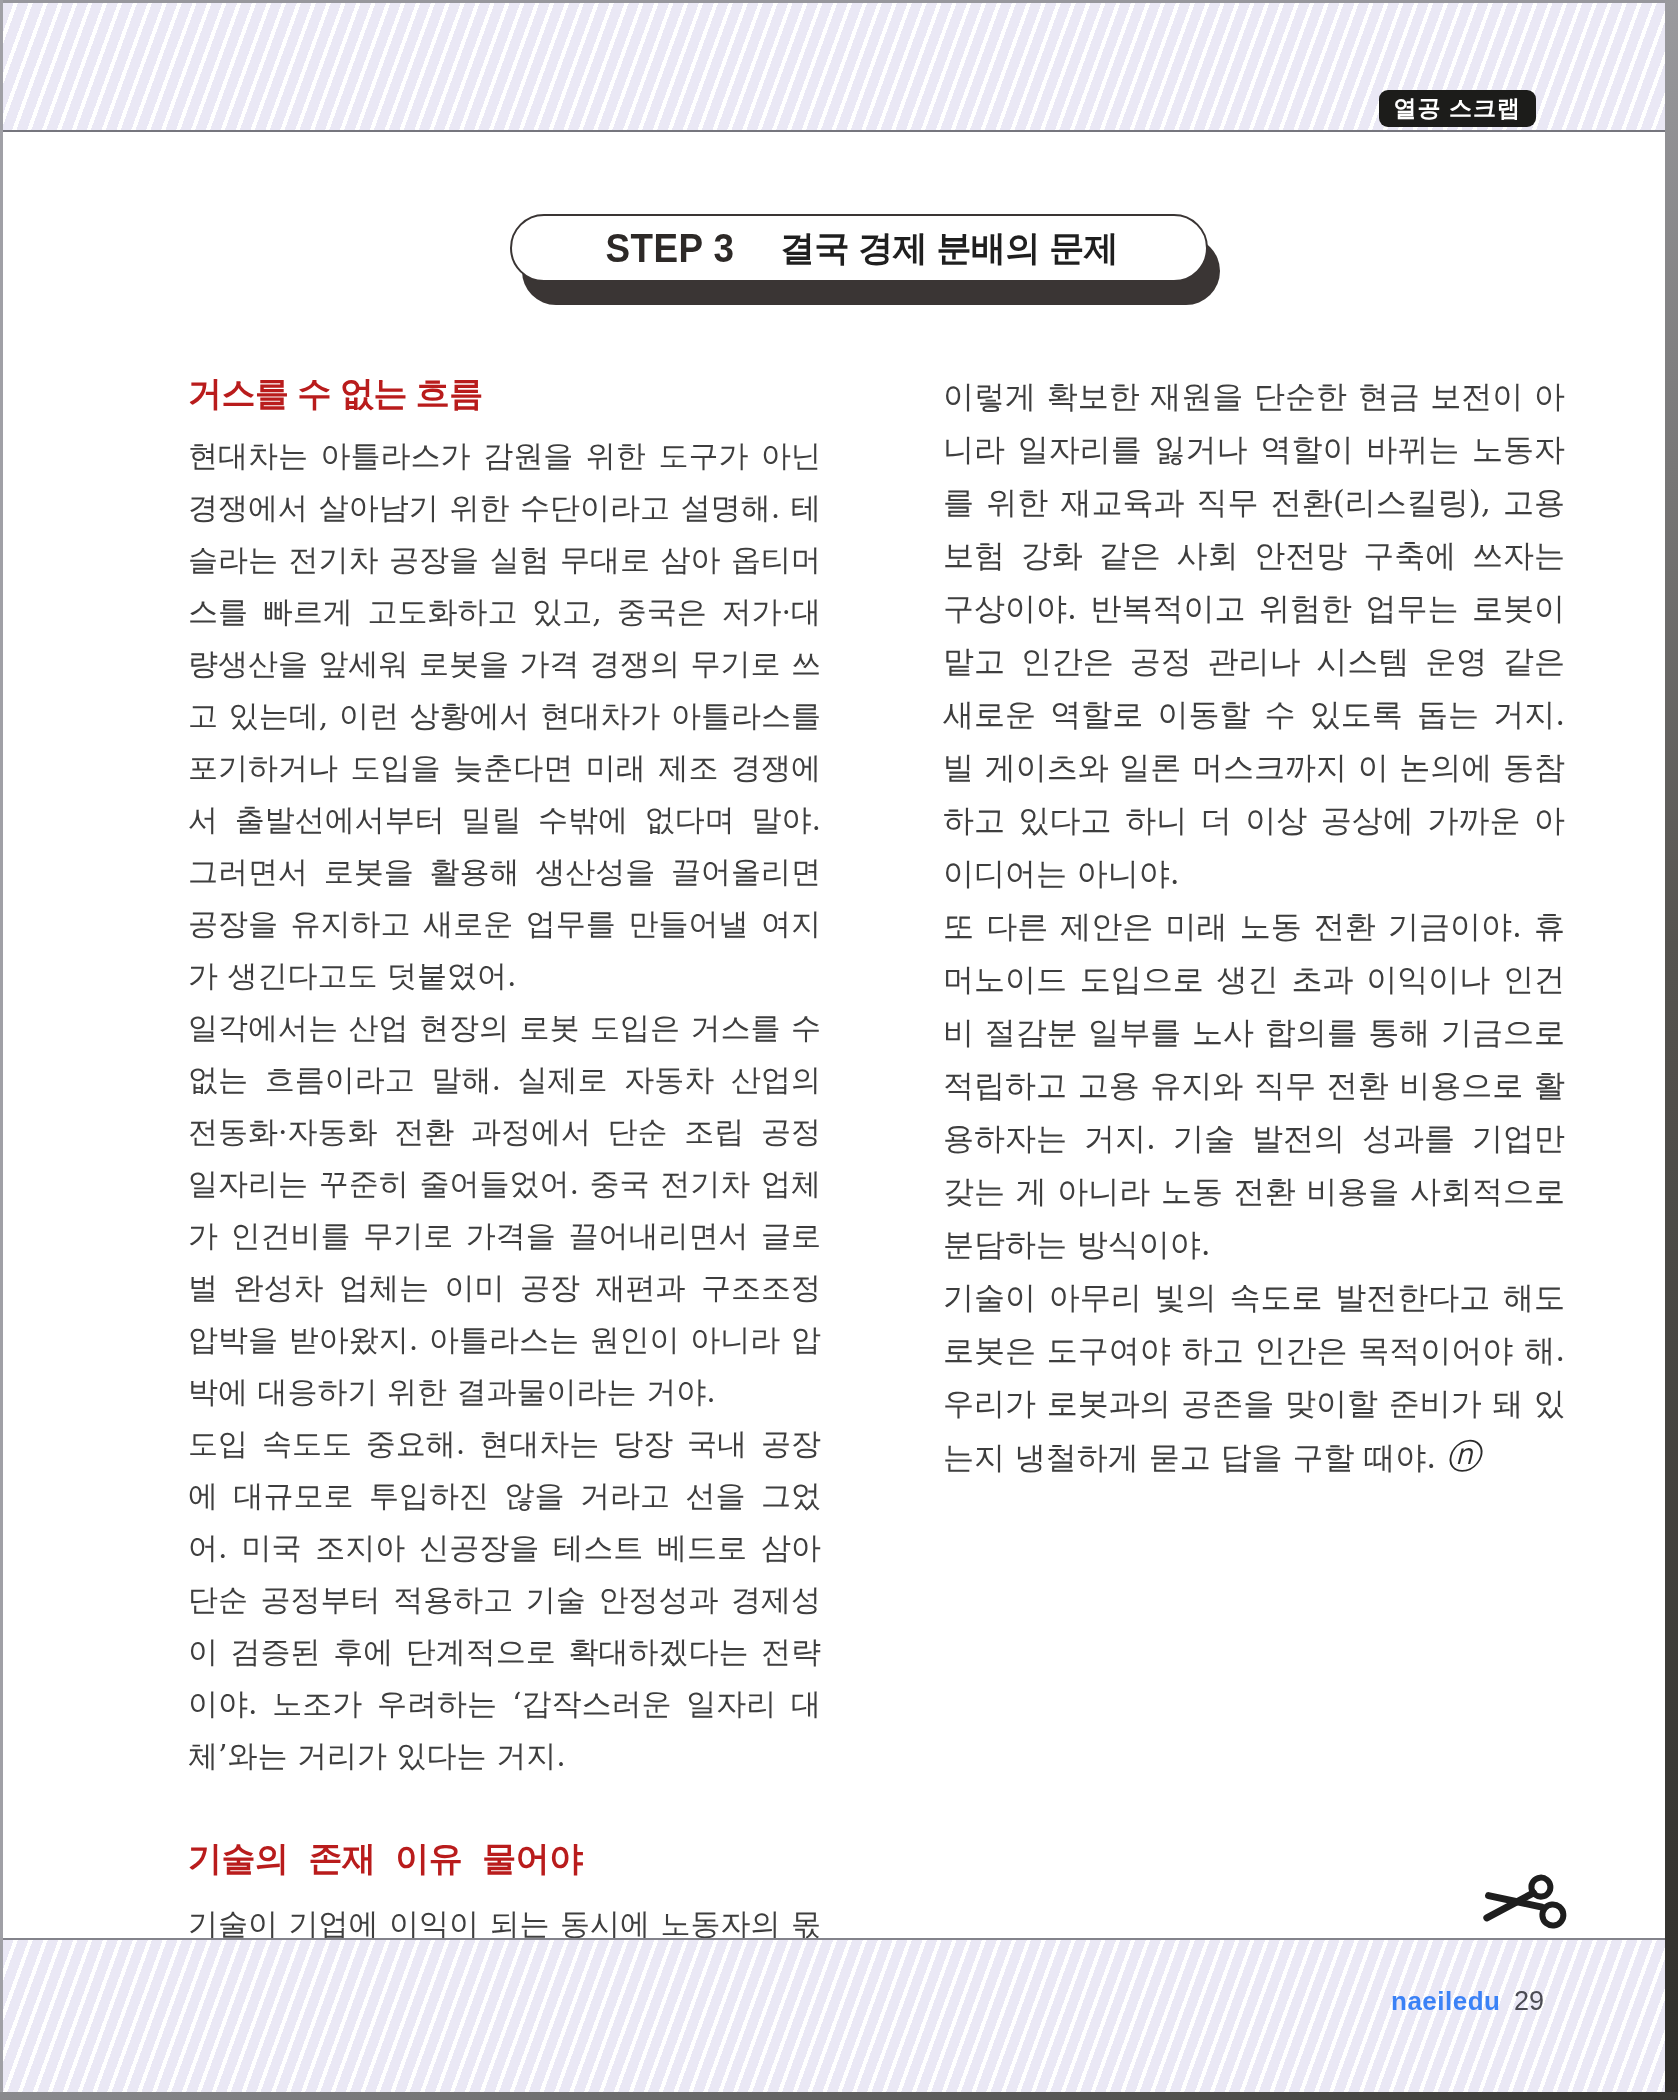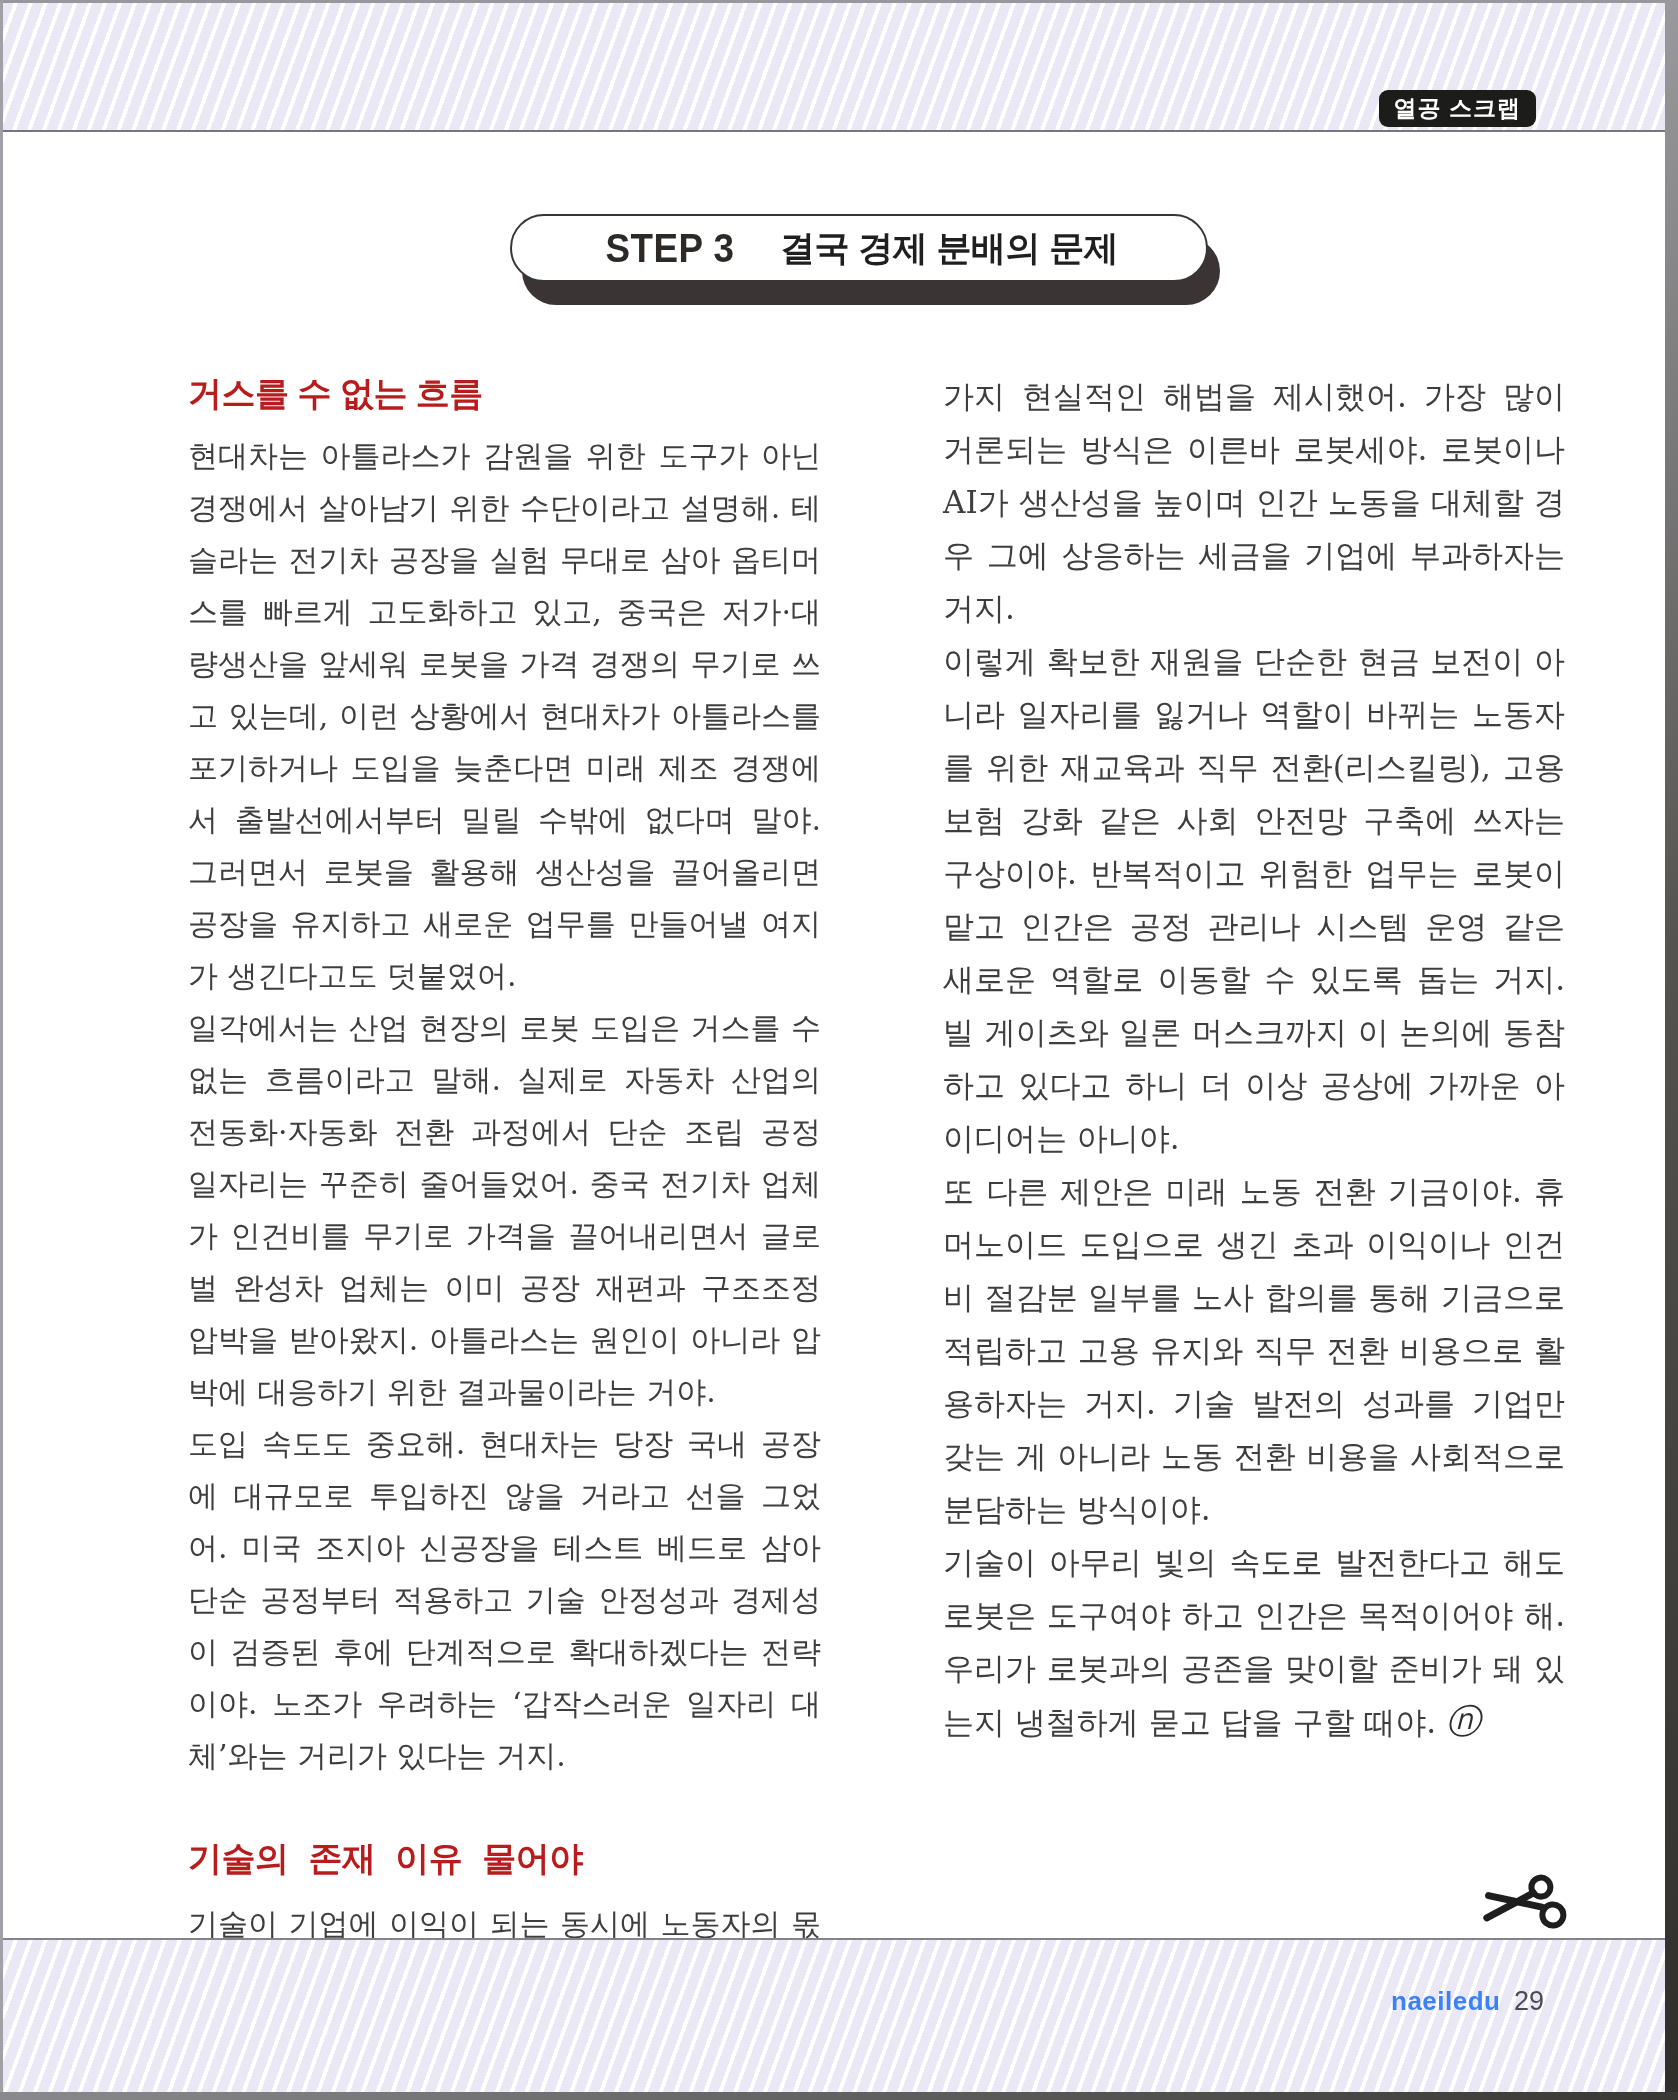--- a/index.html
+++ b/index.html
@@ -77,21 +77,20 @@
   <div class="col col-left">
     <h3>거스를 수 없는 흐름</h3>
     <p>현대차는 아틀라스가 감원을 위한 도구가 아닌 경쟁에서 살아남기 위한 수단이라고 설명해. 테슬라는 전기차 공장을 실험 무대로 삼아 옵티머스를 빠르게 고도화하고 있고, 중국은 저가·대량생산을 앞세워 로봇을 가격 경쟁의 무기로 쓰고 있는데, 이런 상황에서 현대차가 아틀라스를 포기하거나 도입을 늦춘다면 미래 제조 경쟁에서 출발선에서부터 밀릴 수밖에 없다며 말야. 그러면서 로봇을 활용해 생산성을 끌어올리면 공장을 유지하고 새로운 업무를 만들어낼 여지가 생긴다고도 덧붙였어.</p>
     <p>일각에서는 산업 현장의 로봇 도입은 거스를 수 없는 흐름이라고 말해. 실제로 자동차 산업의 전동화·자동화 전환 과정에서 단순 조립 공정 일자리는 꾸준히 줄어들었어. 중국 전기차 업체가 인건비를 무기로 가격을 끌어내리면서 글로벌 완성차 업체는 이미 공장 재편과 구조조정 압박을 받아왔지. 아틀라스는 원인이 아니라 압박에 대응하기 위한 결과물이라는 거야.</p>
     <p>도입 속도도 중요해. 현대차는 당장 국내 공장에 대규모로 투입하진 않을 거라고 선을 그었어. 미국 조지아 신공장을 테스트 베드로 삼아 단순 공정부터 적용하고 기술 안정성과 경제성이 검증된 후에 단계적으로 확대하겠다는 전략이야. 노조가 우려하는 ‘갑작스러운 일자리 대체’와는 거리가 있다는 거지.</p>
     <h3 class="h2gap">기술의 존재 이유 물어야</h3>
     <p>기술이 기업에 이익이 되는 동시에 노동자의 몫으로 귀결될 수 있을까? 학계와 정책 현장에서는 몇</p>
   </div>
 
   <div class="col col-right">
-    <p>가지 현실적인 해법을 제시했어. 가장 많이 거론되는 방식은 이른바 로봇세야. 로봇이나 AI가 생산성을 높이며 인간 노동을 대체할 경우 그에 상응하는 세금을 기업에 부과하자는 거지.</p>
     <p>이렇게 확보한 재원을 단순한 현금 보전이 아니라 일자리를 잃거나 역할이 바뀌는 노동자를 위한 재교육과 직무 전환(리스킬링), 고용보험 강화 같은 사회 안전망 구축에 쓰자는 구상이야. 반복적이고 위험한 업무는 로봇이 맡고 인간은 공정 관리나 시스템 운영 같은 새로운 역할로 이동할 수 있도록 돕는 거지. 빌 게이츠와 일론 머스크까지 이 논의에 동참하고 있다고 하니 더 이상 공상에 가까운 아이디어는 아니야.</p>
     <p>또 다른 제안은 미래 노동 전환 기금이야. 휴머노이드 도입으로 생긴 초과 이익이나 인건비 절감분 일부를 노사 합의를 통해 기금으로 적립하고 고용 유지와 직무 전환 비용으로 활용하자는 거지. 기술 발전의 성과를 기업만 갖는 게 아니라 노동 전환 비용을 사회적으로 분담하는 방식이야.</p>
     <p><span>기술이 아무리 빛의 속도로 발전한다고 해도 로봇은 도구여야 하고 인간은 목적이어야 해. 우리가 로봇과의 공존을 맞이할 준비가 돼 있는지 냉철하게 묻고 답을 구할 때야.</span> <span class="endmark">ⓝ</span></p>
   </div>
 
   <div class="cut-line"></div>
 
   <div class="scissors">
     <svg width="84" height="60" viewBox="0 0 84 60" aria-hidden="true">
       <g fill="none" stroke="#1e1e1e">

